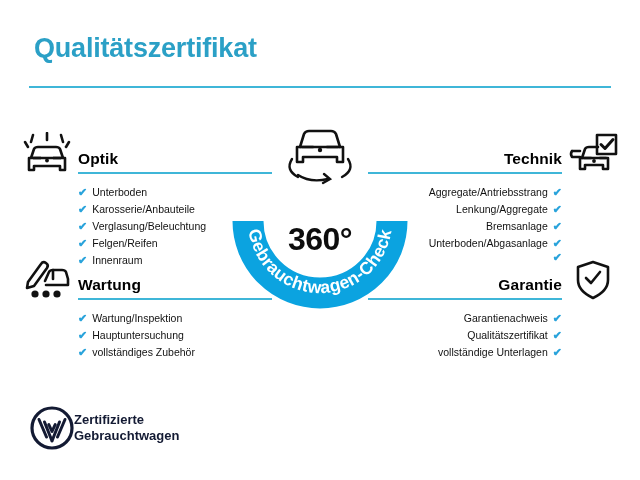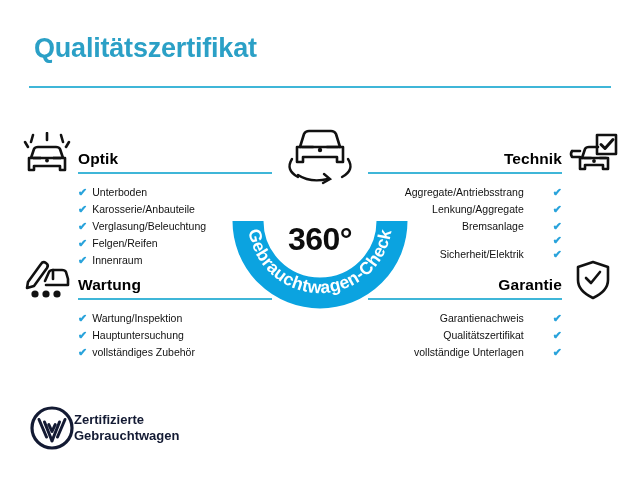--- a/index.html
+++ b/index.html
@@ -87,21 +87,21 @@
     font-size:10.5px;
     color:#111111;
     line-height:17px;
     white-space:nowrap;
     display:flex;
     align-items:center;
   }
   .col-left ul.items{ padding-left:56px; }
   .col-left ul.items li{ justify-content:flex-start; }
   .col-right ul.items{ padding-right:56px; }
-  .col-right ul.items li{ justify-content:flex-end;gap:24px; }
+  .col-right ul.items li{ justify-content:flex-end; }
 
   .chk{
     color:#29A3DB;
     font-size:11px;
     font-weight:bold;
     line-height:1;
     display:inline-block;
   }
   .col-left .chk{ margin-right:5px; }
   .col-right .chk{ margin-left:5px; }
@@ -256,24 +256,24 @@
         </li>
       <li>
           <span>Lenkung/Aggregate</span>
           <span class="chk">✔</span>
         </li>
       <li>
           <span>Bremsanlage</span>
           <span class="chk">✔</span>
         </li>
       <li>
-          <span class="chk">✔</span>
-        </li>
-      <li>
-          <span>Sicherheit/Elektrik</span>
+          <span>Unterboden/Abgasanlage</span>
+          <span class="chk">✔</span>
+        </li>
+      <li>
           <span class="chk">✔</span>
         </li>
     </ul>
   </div>
 
   <div class="col col-right sec-garantie">
     <div class="sec-head">
       <span class="sec-icon">
         <svg viewBox="0 0 50 44" width="50" height="44">
           <g stroke="#111" stroke-width="2.6" fill="none" stroke-linejoin="round" stroke-linecap="round">

